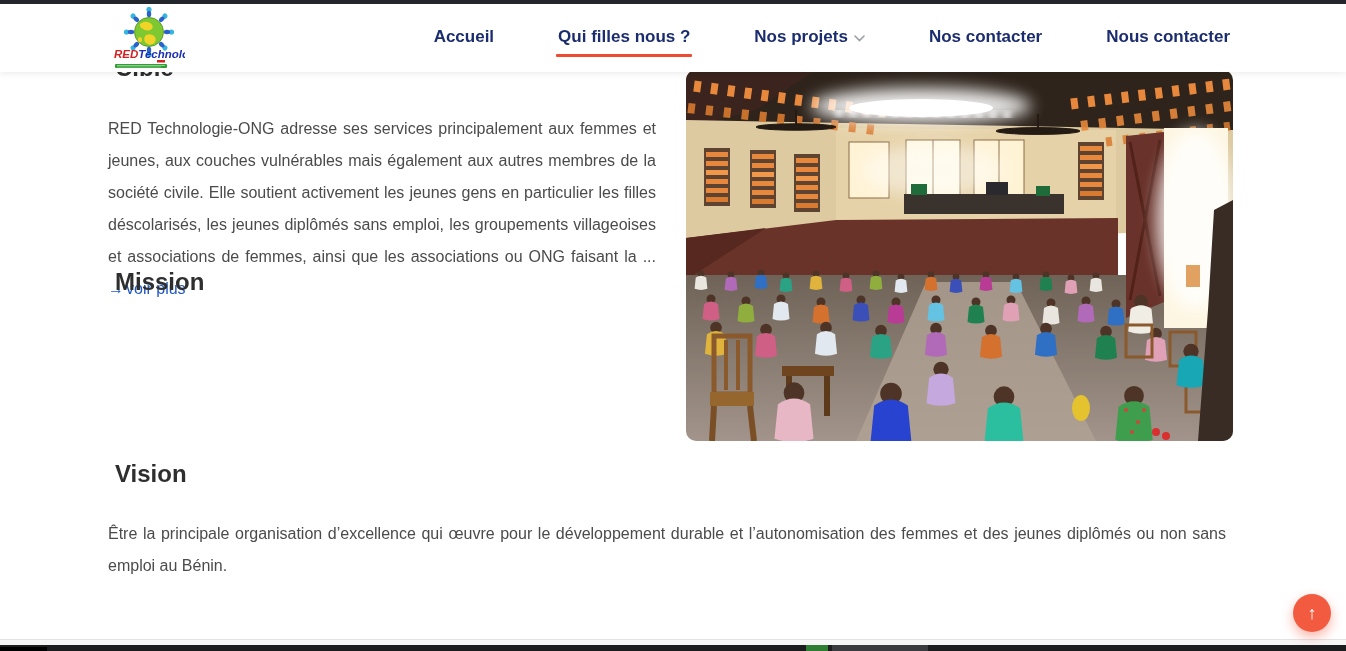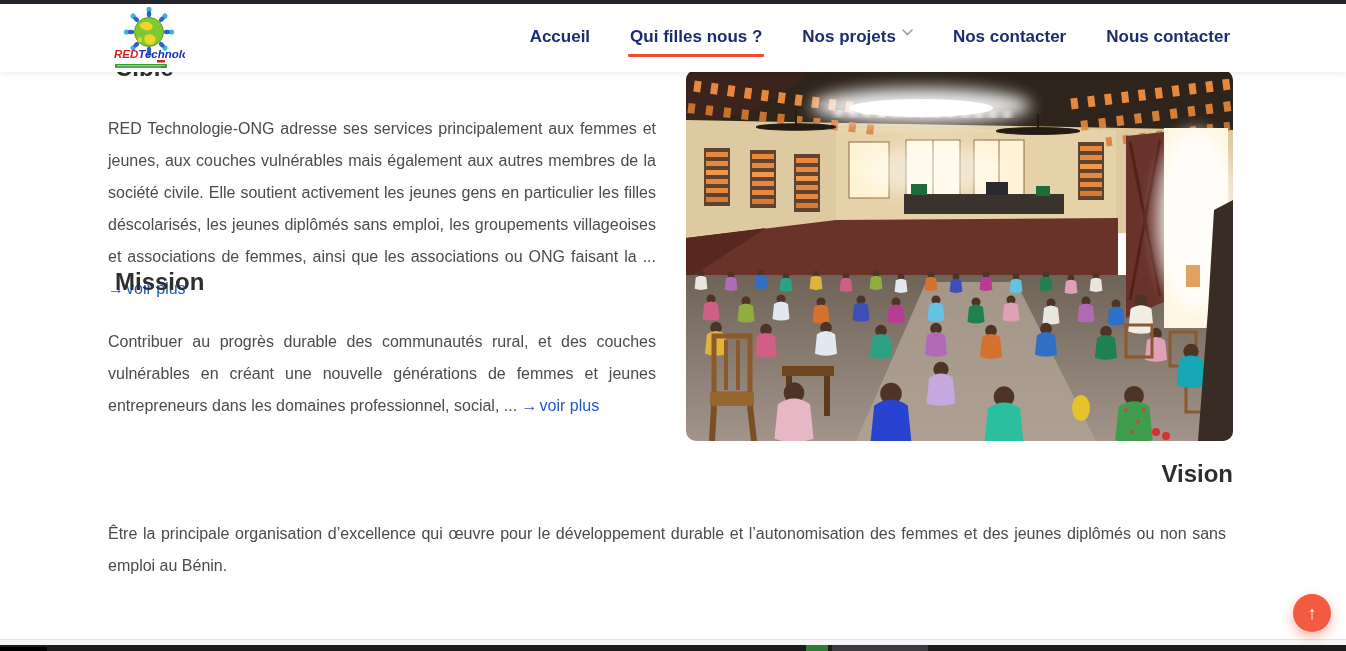--- a/index.html
+++ b/index.html
@@ -14,30 +14,30 @@
   .bottom-dark .seg-black { position:absolute; left:0; top:2px; width:47px; height:4px; background:#000; }
   .bottom-dark .seg-green { position:absolute; left:806px; top:0; width:22px; height:6px; background:#2e7d33; }
   .bottom-dark .seg-gray  { position:absolute; left:832px; top:0; width:96px; height:6px; background:#3a3b3f; }
 
   
   .header { position:absolute; left:0; top:4px; width:1346px; height:68px; background:#fff;
             box-shadow:0 2px 6px rgba(0,0,0,.07); z-index:20; }
   .logo { position:absolute; left:113px; top:3px; width:72px; height:64px; cursor:pointer; }
   .nav { position:absolute; right:116px; top:0; height:68px; display:flex; align-items:center; gap:40px; }
   .nav-item { position:relative; color:var(--nav-blue); font-size:17px; font-weight:700;
-              cursor:pointer; padding:8px 0 10px 0; white-space:nowrap; display:flex; gap:6px; }
+              cursor:pointer; padding:8px 0 10px 0; white-space:nowrap; display:flex; align-items:center; gap:6px;margin-left:24px; }
   .nav-item.active::after { content:""; position:absolute; left:-2px; right:-2px; bottom:0;
               height:3px; background:var(--accent-red); border-radius:1px; }
   .chev { width:11px; height:7px; margin-top:2px; }
 
   
   .h-title { position:absolute; color:#2e2e2e; font-size:24px; font-weight:700; z-index:5; }
   #cible-title   { left:115px; top:54px; }
   #mission-title { left:115px; top:268px; }
-  #vision-title  { left:115px; top:460px; width:1118px; text-align:right; }
+  #vision-title  { left:115px; top:460px; width:1118px; text-align:left; }
 
   .para { position:absolute; left:108px; width:548px; color:#4b4b4b; font-size:16px;
           line-height:32px; text-align:justify; z-index:5; }
   #cible-text   { top:113px; }
   #mission-text { top:326px; }
   #vision-text  { top:518px; width:1118px; }
   .more { color:var(--link-blue); cursor:pointer; text-decoration:none; white-space:nowrap; }
   .more .arr { margin-right:2px; }
 
   
@@ -140,24 +140,20 @@
 
   <h2 class="h-title" id="cible-title">Cible</h2>
 
   <p class="para" id="cible-text">
     <span>RED Technologie-ONG adresse ses services principalement aux femmes et jeunes, aux couches vulnérables mais également aux autres membres de la société civile. Elle soutient activement les jeunes gens en particulier les filles déscolarisés, les jeunes diplômés sans emploi, les groupements villageoises et associations de femmes, ainsi que les associations ou ONG faisant la ...</span>
     <a class="more"><span class="arr">→</span><span>voir plus</span></a>
   </p>
 
   <h2 class="h-title" id="mission-title">Mission</h2>
 
-  <p class="para" id="mission-text">
-    <span>Contribuer au progrès durable des communautés rural, et des couches vulnérables en créant une nouvelle générations de femmes et jeunes entrepreneurs dans les domaines professionnel, social, ...</span>
-    <a class="more"><span class="arr">→</span><span>voir plus</span></a>
-  </p>
 
   <div class="photo">
     <svg width="547" height="371" viewBox="0 0 547 371">
       <defs>
         <filter id="b8" x="-50%" y="-50%" width="200%" height="200%">
             <feGaussianBlur stdDeviation="8"></feGaussianBlur>
           </filter>
         <filter id="b3" x="-50%" y="-50%" width="200%" height="200%">
             <feGaussianBlur stdDeviation="3"></feGaussianBlur>
           </filter>

